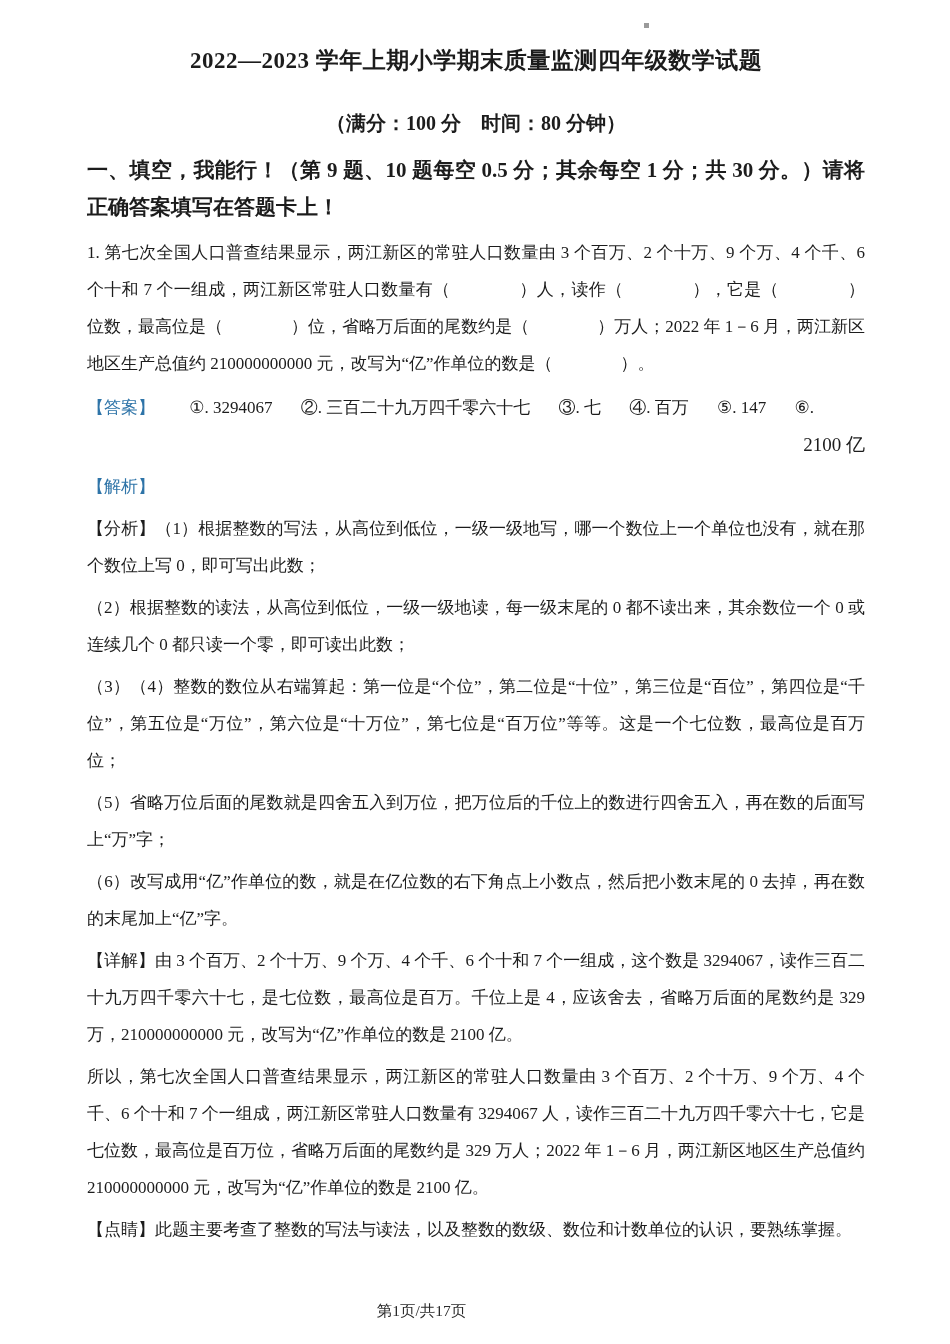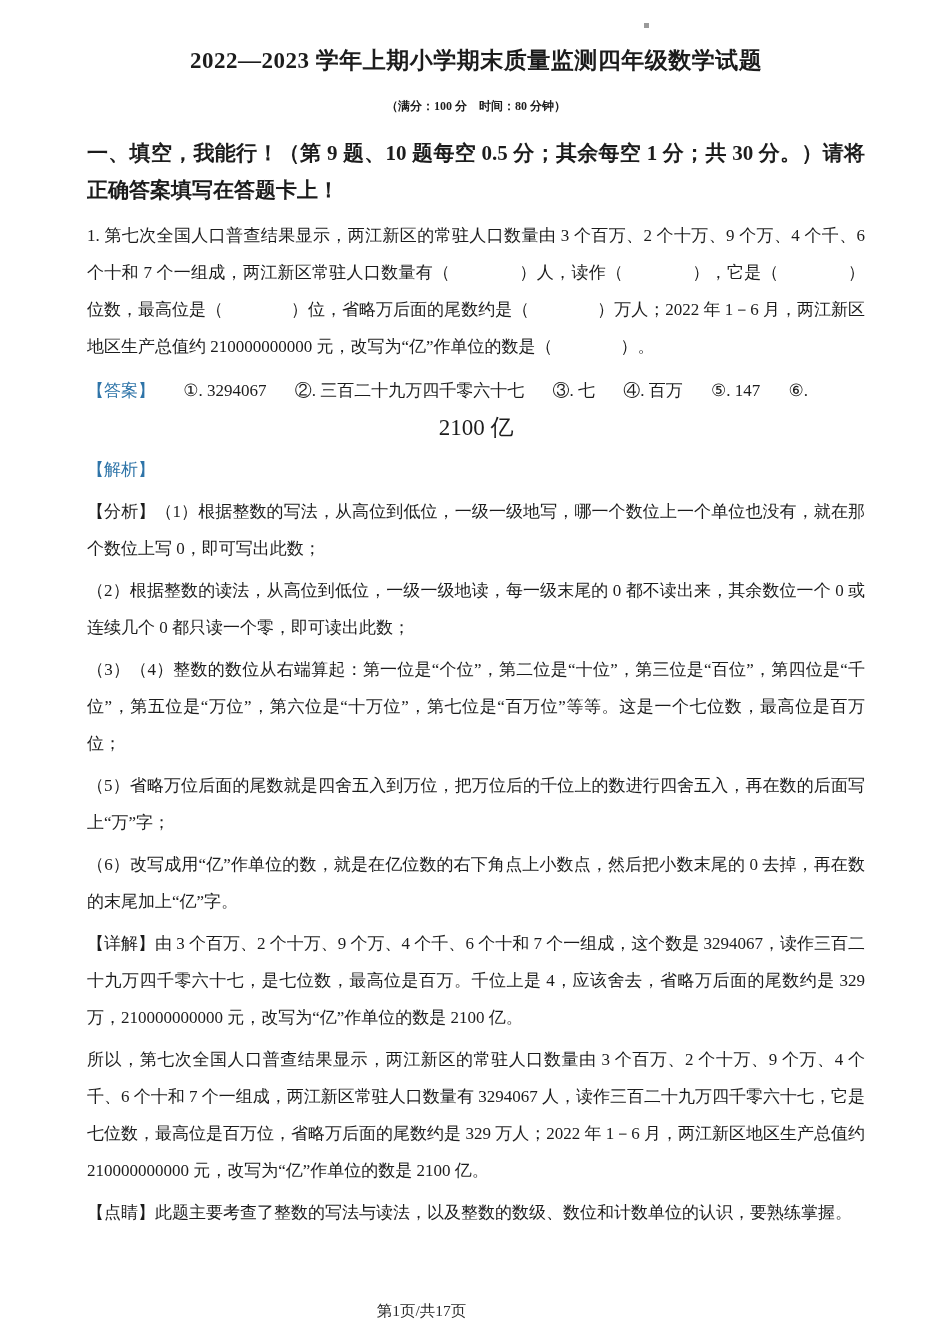--- a/index.html
+++ b/index.html
@@ -31,23 +31,23 @@
   }
   .doc-title {
     margin-top: 46px;
     text-align: center;
     font-size: 23px;
     font-weight: bold;
     letter-spacing: 0.5px;
     line-height: 30px;
   }
   .doc-subtitle {
-    margin-top: 18px;
+    margin-top: 35px;
     text-align: center;
-    font-size: 12px;
+    font-size: 20px;
     font-weight: bold;
     line-height: 24px;
   }
   .section-heading {
     margin-top: 17px;
     font-size: 21px;
     font-weight: bold;
     line-height: 37px;
     text-align: justify;
   }
@@ -68,33 +68,33 @@
     font-size: 17px;
     line-height: 37px;
     white-space: nowrap;
     text-align: left;
   }
   .blue {
     color: #2e74a8;
   }
   .answer-label {
     display: inline-block;
-    margin-right: 24px;
+    margin-right: 30px;
   }
   .ans-item {
     display: inline-block;
     margin-right: 24px;
   }
   .ans-item:last-child {
     margin-right: 0;
   }
   .answer-wrap-line {
-    font-size: 23px;
+    font-size: 19px;
     line-height: 37px;
-    text-align: center;
+    text-align: right;
   }
   .explain-label-row {
     font-size: 17px;
     line-height: 37px;
     margin-top: 5px;
     margin-bottom: 5px;
     text-align: left;
   }
   .page-footer {
     position: absolute;

